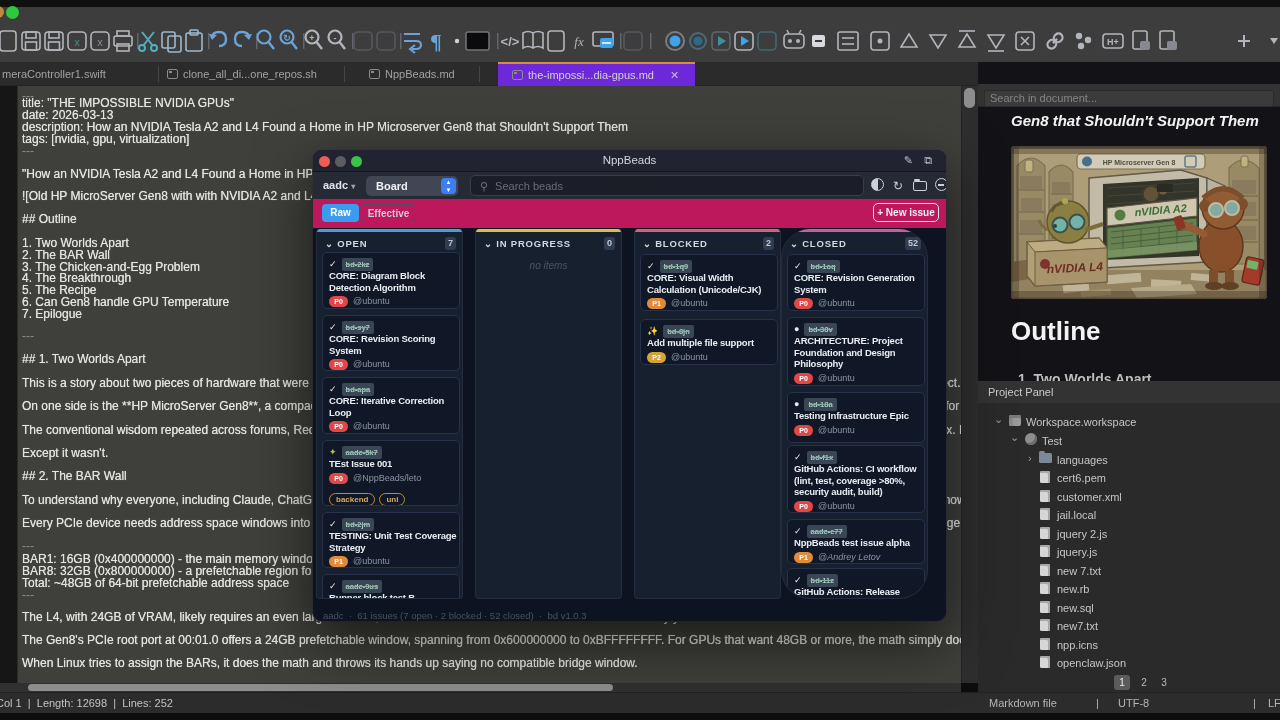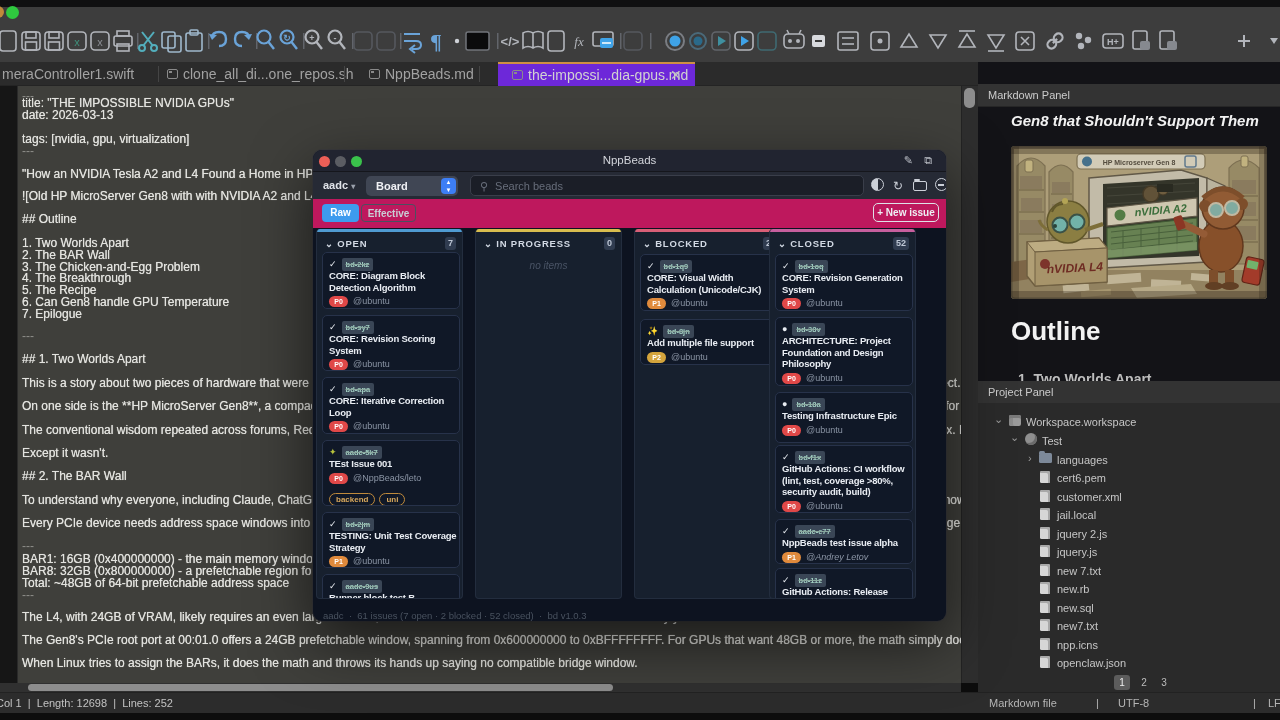--- a/index.html
+++ b/index.html
@@ -5,21 +5,21 @@
   * { margin:0; padding:0; box-sizing:border-box; }
   html,body { width:1280px; height:720px; overflow:hidden; background:#0d0d0d;
     font-family:"Liberation Sans", sans-serif; }
   .abs { position:absolute; }
   #stage { position:relative; width:1280px; height:720px; filter:blur(0.55px); }
 
   
   #topstrip { left:0; top:0; width:1280px; height:7px; background:#101011; }
   #titlebar { left:0; top:7px; width:1280px; height:55px; background:#3d3d3d; }
   #tabbar { left:0; top:62px; width:1280px; height:24px; background:#2b2b2b; border-bottom:1px solid #242424;}
-  .tab { position:absolute; top:0; height:16px; color:#a2a2a2; font-size:14px; line-height:24px; }
+  .tab { position:absolute; top:0; height:16px; color:#a2a2a2; font-size:11px; line-height:24px; }
   .tabsep { position:absolute; top:4px; width:1px; height:16px; background:#454545; }
   .tabicon { position:absolute; top:7px; width:11px; height:10px; border:1px solid #8a8a8a; border-radius:2px; }
   .tabicon:after { content:""; position:absolute; left:1px; top:1px; width:3px; height:2px; background:#8a8a8a; }
 
   
   #editor { left:0; top:86px; width:961px; height:597px; background:#3f3f3b; overflow:hidden; }
   #margin { left:0; top:86px; width:18px; height:597px; background:#161616; border-right:1px solid #2a2a2a; }
   .ln { position:absolute; left:22px; font-size:12px; line-height:12px; color:#e3e3df;
         white-space:pre; text-shadow:0 0 0.7px rgba(230,230,225,0.9); }
   .dim { color:#90908a; text-shadow:none; }
@@ -245,20 +245,21 @@
       <div class="tabicon" style="left:14px;top:6px;"></div>
       <div class="tab" style="left:30px;top:-1px;color:#d2d2d2;">the-impossi...dia-gpus.md</div>
       <div class="tab" style="left:172px;top:-1px;color:#c2c2c2;">✕</div>
     </div>
   </div>
 
   <div class="abs" id="editor">
     <div class="ln dim" style="top:4px;">---</div>
     <div class="ln" style="top:11px;">title: "THE IMPOSSIBLE NVIDIA GPUs"</div>
     <div class="ln" style="top:23px;">date: 2026-03-13</div>
+    <div class="ln" style="top:35px;">description: How an NVIDIA Tesla A2 and L4 Found a Home in HP Microserver Gen8 that Shouldn't Support Them</div>
     <div class="ln" style="top:47px;">tags: [nvidia, gpu, virtualization]</div>
     <div class="ln dim" style="top:59px;">---</div>
     <div class="ln" style="top:82px;">"How an NVIDIA Tesla A2 and L4 Found a Home in HP MicroServer Gen8 that Shouldn't Support Them" is a story worth telling in detail, for posterity.</div>
     <div class="ln" style="top:104px;">![Old HP MicroServer Gen8 with with NVIDIA A2 and L4 GPUs installed inside, sitting on a workbench among scattered tools](/images/gen8-nvidia.png)</div>
     <div class="ln" style="top:127px;">## Outline</div>
     <div class="ln" style="top:151px;">1. Two Worlds Apart</div>
     <div class="ln" style="top:163px;">2. The BAR Wall</div>
     <div class="ln" style="top:175px;">3. The Chicken-and-Egg Problem</div>
     <div class="ln" style="top:186px;">4. The Breakthrough</div>
     <div class="ln" style="top:198px;">5. The Recipe</div>
@@ -293,20 +294,21 @@
     <span style="position:absolute;left:989px;color:#b5b5b5;">Markdown file</span>
     <span style="position:absolute;left:1096px;color:#b5b5b5;">|</span>
     <span style="position:absolute;left:1118px;color:#b5b5b5;">UTF-8</span>
     <span style="position:absolute;left:1253px;color:#b5b5b5;">|</span>
     <span style="position:absolute;left:1268px;color:#b5b5b5;">LF</span>
   </div>
   <div class="abs" id="blackbottom"></div>
 
   <div class="abs" id="rpanel">
     <div class="phead" style="top:0;margin-top:22px;">Markdown Panel</div>
+    <div id="mdsearch">Search in document...</div>
     <div style="position:absolute;left:0;top:45px;width:302px;height:274px;background:#131317;overflow:hidden;">
       <div style="position:absolute;left:33px;top:5px;color:#f2f2f2;font-size:15px;font-weight:bold;font-style:italic;white-space:pre;">Gen8 that Shouldn't Support Them</div>
       <div id="mdimg" style="position:absolute;left:33px;top:39px;width:256px;height:153px;border-radius:4px;overflow:hidden;"><svg width="256" height="153" viewBox="0 0 256 153">
 <rect width="256" height="153" fill="#c1b189"></rect>
 <rect width="256" height="153" fill="none" stroke="#4a4336" stroke-width="6" opacity="0.55"></rect>
 
 <g stroke="#8a7c5c" stroke-width="1.2" fill="#a89a72">
  <path d="M6 20 Q20 4 34 20 L34 120 L6 120 Z"></path>
  <path d="M38 26 Q50 12 62 26 L62 110 L38 110 Z"></path>
 </g>
@@ -560,21 +562,21 @@
         <div class="ctitle">CORE: Visual Width<br>Calculation (Unicode/CJK)</div>
         <div class="cfoot"><span class="prio p1">P1</span><span class="assg">@ubuntu</span></div>
       </div>
       <div class="card" style="top:90px;height:46px;">
         <div><span class="cst" style="color:#e8b93c;">✨</span><span class="cid">bd-8jn</span></div>
         <div class="ctitle">Add multiple file support</div>
         <div class="cfoot"><span class="prio p2">P2</span><span class="assg">@ubuntu</span></div>
       </div>
     </div>
 
-    <div class="col" style="left:456px;">
+    <div class="col" style="left:468px;border-radius:29px;">
       <div class="colacc" style="background:#c75f9e;"></div>
       <div class="colhead">
           <span class="cap">⌄ CLOSED</span>
           <span class="cnt">52</span>
         </div>
       <div class="card" style="top:25px;height:57px;">
         <div><span class="cst">✓</span><span class="cid">bd-1oq</span></div>
         <div class="ctitle">CORE: Revision Generation<br>System</div>
         <div class="cfoot"><span class="prio p0">P0</span><span class="assg">@ubuntu</span></div>
       </div>

